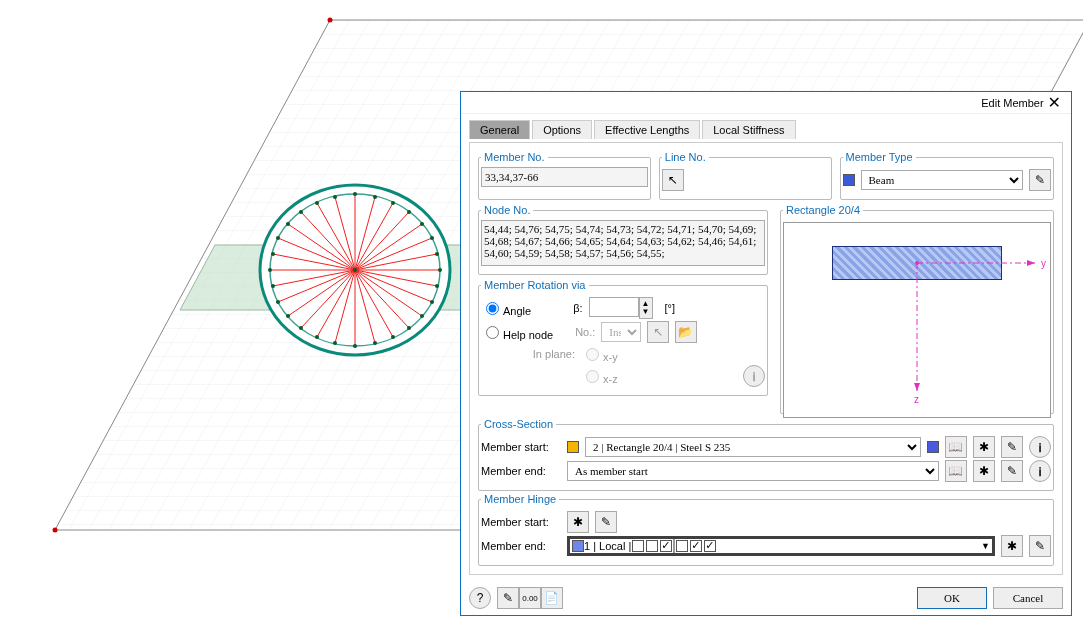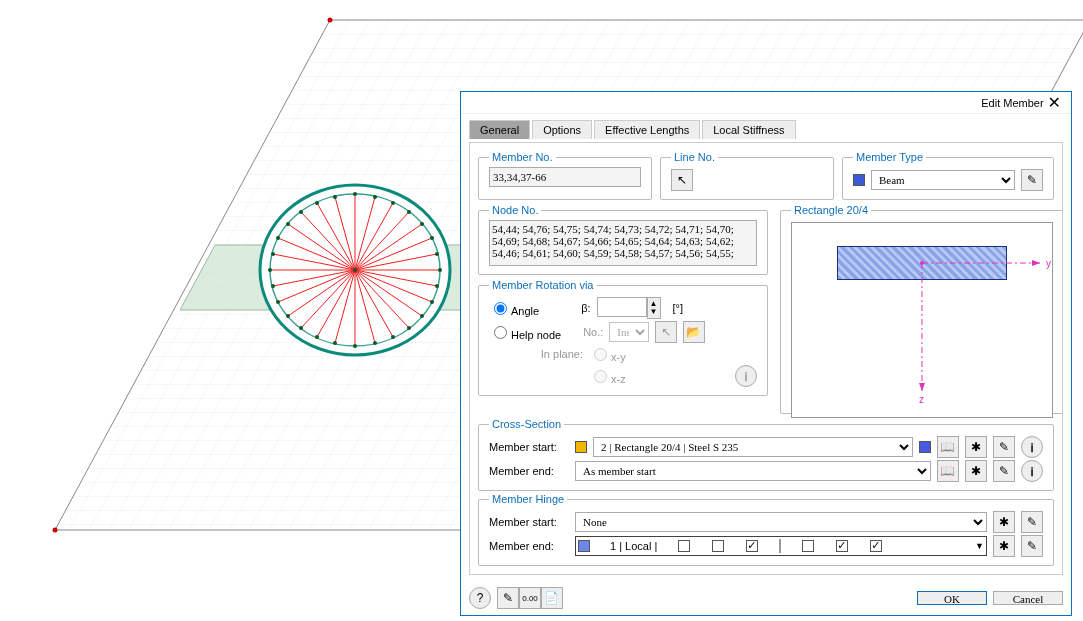--- a/index.html
+++ b/index.html
@@ -5,40 +5,40 @@
   *{box-sizing:border-box}
   body{margin:0;width:1083px;height:621px;font:11px "Segoe UI",Tahoma,sans-serif;color:#000;background:#fff;position:relative;overflow:hidden}
   .bg{position:absolute;left:0;top:0}
   .dlg{position:absolute;left:460px;top:91px;width:612px;height:525px;background:#fff;border:1px solid #0f6fb8}
   .tbar{height:22px;background:#fff;border-bottom:1px solid #eee;padding:2px 6px;display:flex;justify-content:flex-end;align-items:center}
   .close{font:16px/1 sans-serif;padding:0 4px;cursor:pointer}
   .tabs{display:flex;padding:6px 8px 0;gap:2px}
   .tab{padding:3px 10px;border:1px solid #ccc;border-bottom:none;background:#eee;cursor:pointer}
   .tab.act{background:#a3a3a3;position:relative;z-index:2}
   .pane{position:absolute;left:8px;right:8px;top:50px;bottom:40px;border:1px solid #ccc;overflow:auto;padding:6px 6px 4px;background:#fff}
-  fieldset{border:1px solid #bbb;border-radius:2px;margin:2px;padding:4px 10px 6px}
+  fieldset{border:1px solid #bbb;border-radius:2px;margin:2px;padding:4px 2px 6px}
   fieldset>legend{color:#0f6fb8;padding:0 3px;font-size:11px}
   .row{display:flex;align-items:center;gap:6px;margin:2px 0}
   input[type=text],select{font:11px "Segoe UI";padding:2px 3px;border:1px solid #aaa;background:#fff;height:20px}
   input[readonly]{background:#f4f4f4}
   .ibtn{width:22px;height:22px;border:1px solid #aaa;background:#eee;display:inline-flex;align-items:center;justify-content:center;font-size:12px;cursor:pointer}
   .swatch{display:inline-block;width:12px;height:12px;border:1px solid #555;vertical-align:middle}
   .top2{display:flex;gap:4px}
   .top2>fieldset:first-child{flex:1.2}
   .top2>fieldset:nth-child(2){flex:1.2}
   .grid2{display:flex;gap:8px}
   .gleft{flex:1;display:flex;flex-direction:column;gap:0}
   .gright{width:278px}
   .preview{height:196px;border:1px solid #999;background:#fff;margin-top:2px;display:flex;align-items:flex-start;justify-content:center}
   .spin{width:70px;display:inline-flex}
   .spin input{width:50px}
   .disabled{color:#999}
   .dlg-btns{position:absolute;left:8px;right:8px;bottom:6px;display:flex;align-items:center}
   .dlg-btns .spacer{flex:1}
-  .btn{min-width:70px;height:14px;border:1px solid #aaa;background:#eee;cursor:pointer;font:11px "Segoe UI"}
+  .btn{min-width:70px;height:22px;border:1px solid #aaa;background:#eee;cursor:pointer;font:11px "Segoe UI"}
   .ok{border:1.5px solid #0f6fb8}
   textarea.ro{width:100%;height:46px;resize:none;font:11px "Segoe UI";border:1px solid #aaa;background:#f4f4f4}
   label.r input{margin-right:4px}
   .hatch{width:170px;height:34px;background:repeating-linear-gradient(45deg,#8aa4e8 0 3px,#b9c8f2 3px 6px);border:1px solid #1a2f7a}
   .cbx{display:inline-block;width:12px;height:12px;border:1px solid #555;margin:0 1px;background:#fff;position:relative}
   .cbx.c::after{content:"✓";position:absolute;top:-2px;left:0;font-size:11px}
 </style>
 </head>
 <body>
 
@@ -235,27 +235,26 @@
         <span class="ibtn">✱</span>
         <span class="ibtn">✎</span>
         <span class="ibtn" style="border-radius:11px;font-weight:bold">ℹ</span>
       </div>
     </fieldset>
 
     <fieldset>
         <legend>Member Hinge</legend>
       <div class="row">
         <span style="width:80px">Member start:</span>
-        <select style="flex:1"><option>None</option></select>
         <span class="ibtn">✱</span>
         <span class="ibtn">✎</span>
       </div>
       <div class="row">
         <span style="width:80px">Member end:</span>
-        <div style="flex:1;border:1px solid #404040;height:20px;display:flex;align-items:center;padding:0 2px;gap:20px">
+        <div style="flex:1;border:3px solid #404040;height:20px;display:flex;align-items:center;padding:0 2px;gap:0">
           <span class="swatch" style="background:#6f87e8"></span>
           <span> 1 | Local |</span>
           <span class="cbx"></span>
             <span class="cbx"></span>
             <span class="cbx c"></span>
           <span style="width:2px;height:14px;background:#999"></span>
           <span class="cbx"></span>
             <span class="cbx c"></span>
             <span class="cbx c"></span>
           <span style="flex:1"></span>

